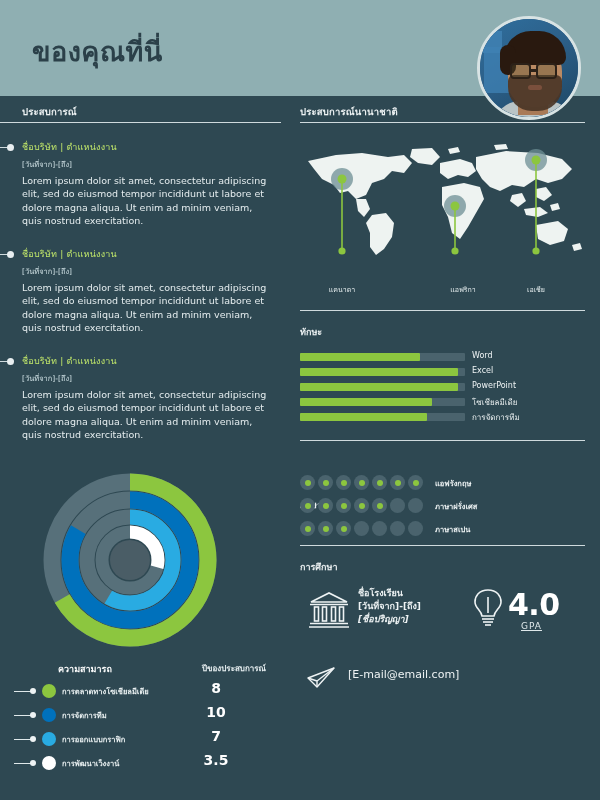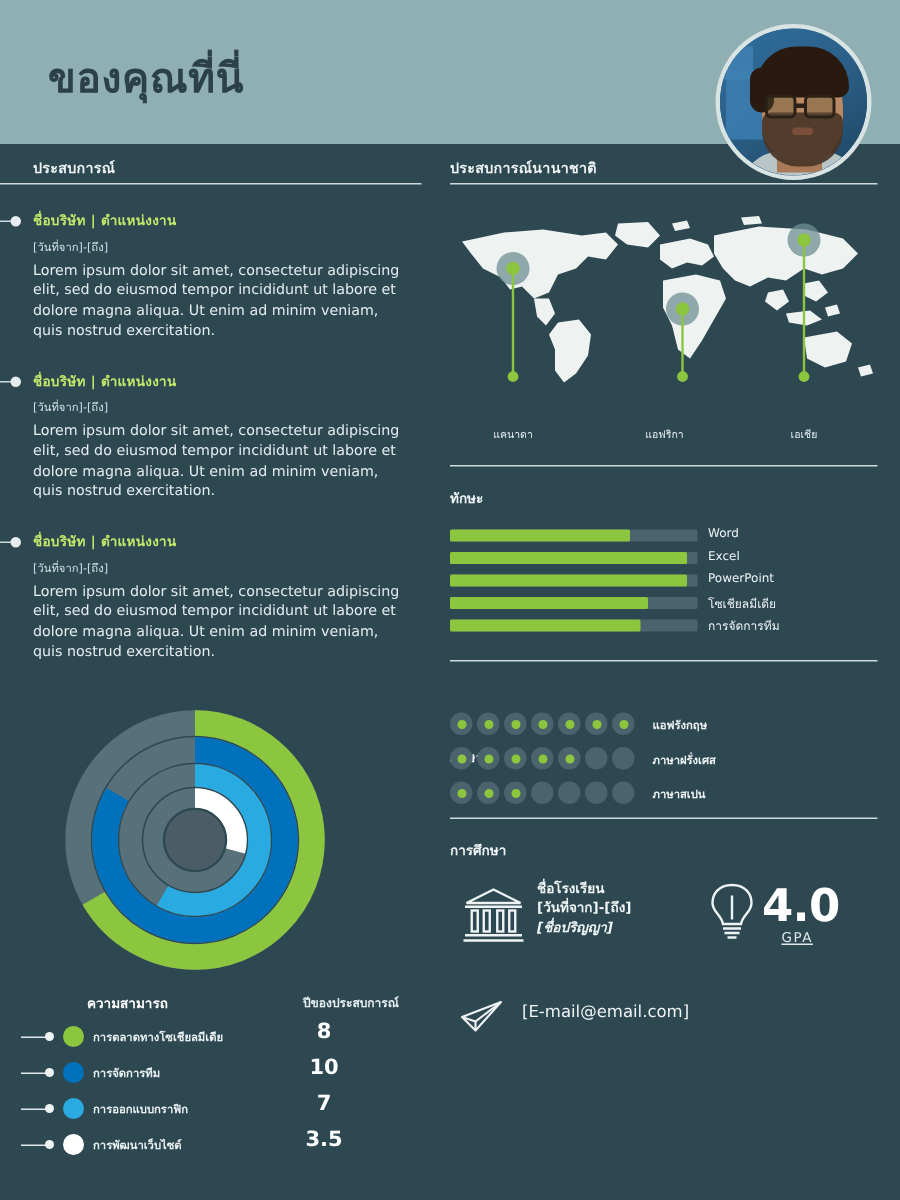--- a/index.html
+++ b/index.html
@@ -54,21 +54,21 @@
   .exp { position: absolute; left: 22px; width: 250px; }
   .exp-bullet {
     position: absolute; left: -15px; top: 4px;
     width: 7px; height: 7px; border-radius: 50%;
     background: #e8eef0;
   }
   .exp-leader {
     position: absolute; left: -22px; top: 7px;
     width: 10px; height: 1px; background: #cfdadd;
   }
-  .exp-title { font-size: 9px; color: #c2e86a; font-weight: 700; letter-spacing:.2px;}
+  .exp-title { font-size: 9px; color: #c2e86a; font-weight: 400; letter-spacing:.2px;}
   .exp-date { font-size: 7.5px; color: #cfe0e4; margin-top: 4px; }
   .exp-body {
     font-size: 9.5px; color: #e4ecee; line-height: 1.42; margin-top: 4px;
     font-family: "DejaVu Sans","Liberation Sans",sans-serif;
   }
 
   
   .radial { position: absolute; left: 40px; top: 470px; width: 180px; height: 180px; }
 
   
@@ -208,21 +208,21 @@
       <div class="lg-line"></div>
         <div class="lg-node"></div>
       <div class="lg-dot" style="background:#29abe2"></div>
       <div class="lg-label">การออกแบบกราฟิก</div>
       <div class="lg-val">7</div>
     </div>
     <div class="lg-row">
       <div class="lg-line"></div>
         <div class="lg-node"></div>
       <div class="lg-dot" style="background:#ffffff"></div>
-      <div class="lg-label">การพัฒนาเว็บไซต์</div>
+      <div class="lg-label">การพัฒนาเว็งงาน์</div>
       <div class="lg-val">3.5</div>
     </div>
   </div>
 
   <div class="map">
     <svg width="290" height="118" viewBox="0 0 290 118">
       <g fill="#eef3f1">
 
         <path d="M8 18 L36 12 L62 10 L88 14 L104 12 L112 20 L104 30 L92 28 L84 36 L72 40 L66 52 L56 56 L48 48 L40 50 L34 42 L22 36 L14 26 Z"></path>
         <path d="M56 56 L66 56 L70 66 L64 74 L58 68 Z"></path>
@@ -264,21 +264,21 @@
       </g>
 
       <g>
         <circle cx="236" cy="17" r="11" fill="#6e8f94" opacity="0.75"></circle>
         <circle cx="236" cy="17" r="4.5" fill="#8cc63f"></circle>
         <line x1="236" y1="21" x2="236" y2="108" stroke="#8cc63f" stroke-width="1.6"></line>
         <circle cx="236" cy="108" r="3.6" fill="#8cc63f"></circle>
       </g>
     </svg>
     <div class="map-label" style="left:7px; top:141px; width:70px;">แคนาดา</div>
-    <div class="map-label" style="left:108px; top:141px; width:70px;">แอฟริกา</div>
+    <div class="map-label" style="left:128px; top:141px; width:70px;">แอฟริกา</div>
     <div class="map-label" style="left:203px; top:141px; width:66px;">เอเชีย</div>
   </div>
 
   <div class="rule" style="left:300px; top:310px; width:285px;"></div>
   <div class="sec-title" style="position:absolute; left:300px; top:325px;">ทักษะ</div>
 
   <div class="skills">
     <div class="skill-row">
       <div class="bar-track">
         <div class="bar-fill" style="width: 73%;"></div>

